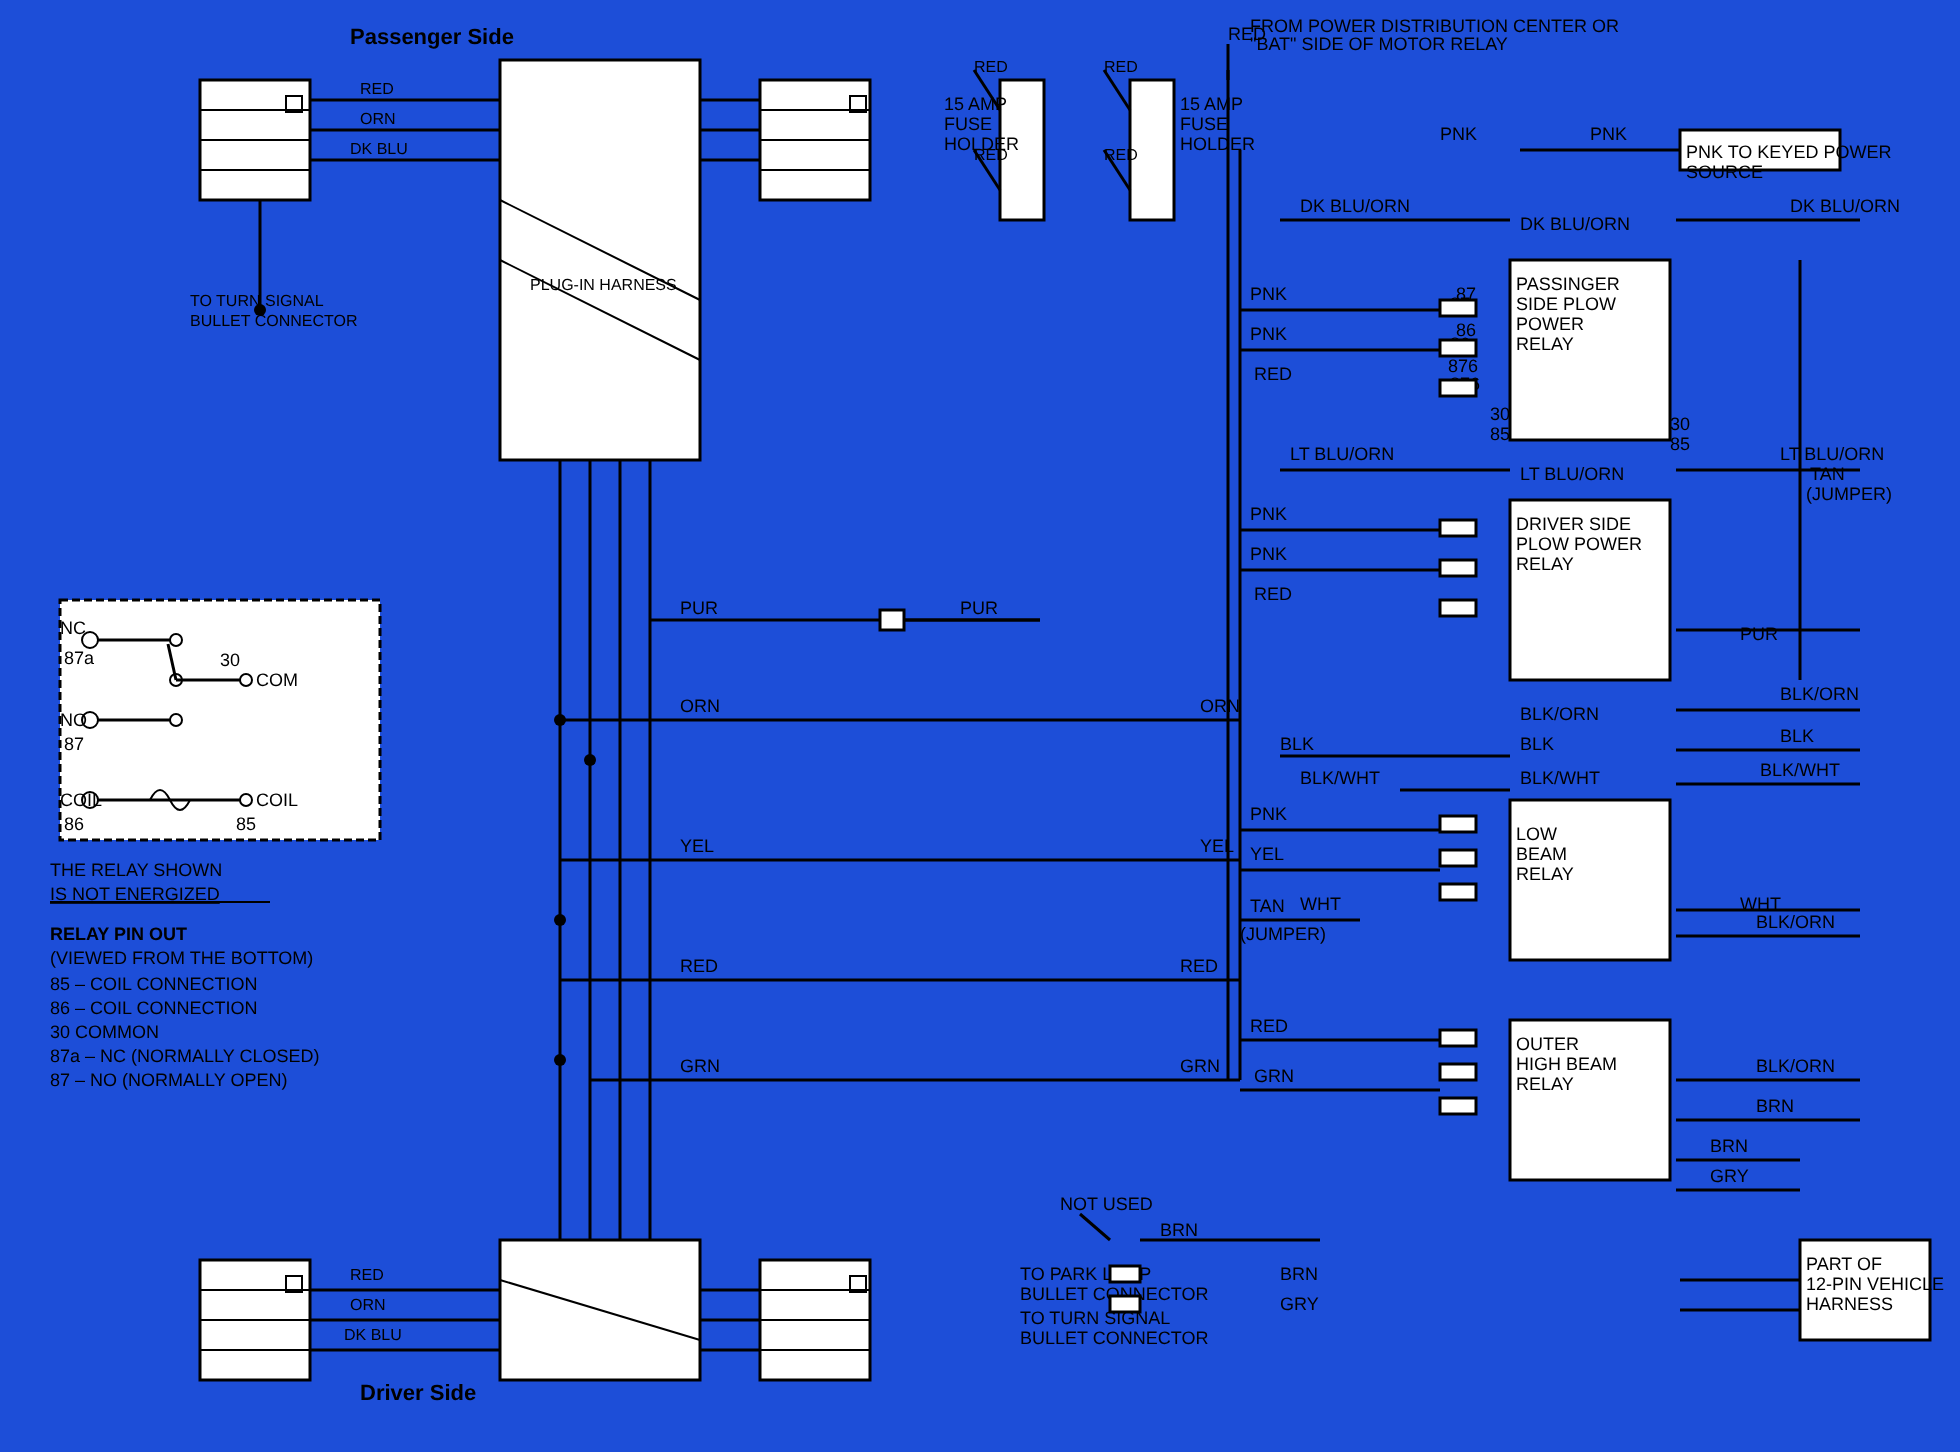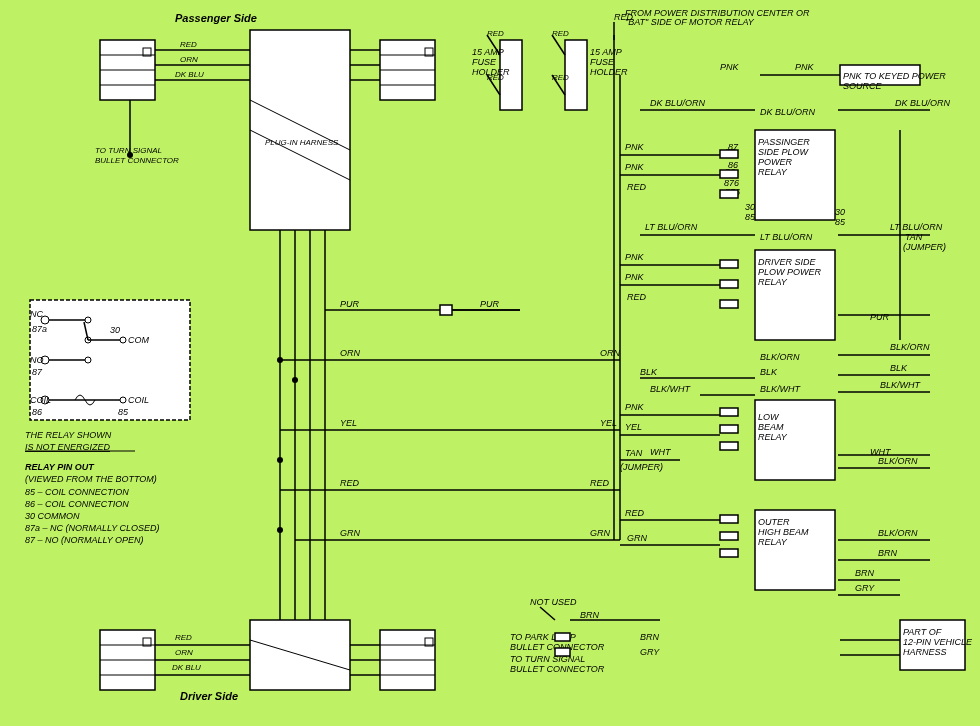--- a/index.html
+++ b/index.html
@@ -9,22 +9,21 @@
       background: #fff;
       font-family: Arial, sans-serif;
       font-size: 10px;
       overflow: hidden;
       position: relative;
     }
     .diagram-container {
       width: 980px;
       height: 726px;
       position: relative;
-      background: #bef264;
-      font-style: italic;
+      background: #1d4ed8;
     }
     svg {
       position: absolute;
       top: 0;
       left: 0;
       width: 980px;
       height: 726px;
     }
   </style>
 </head>

